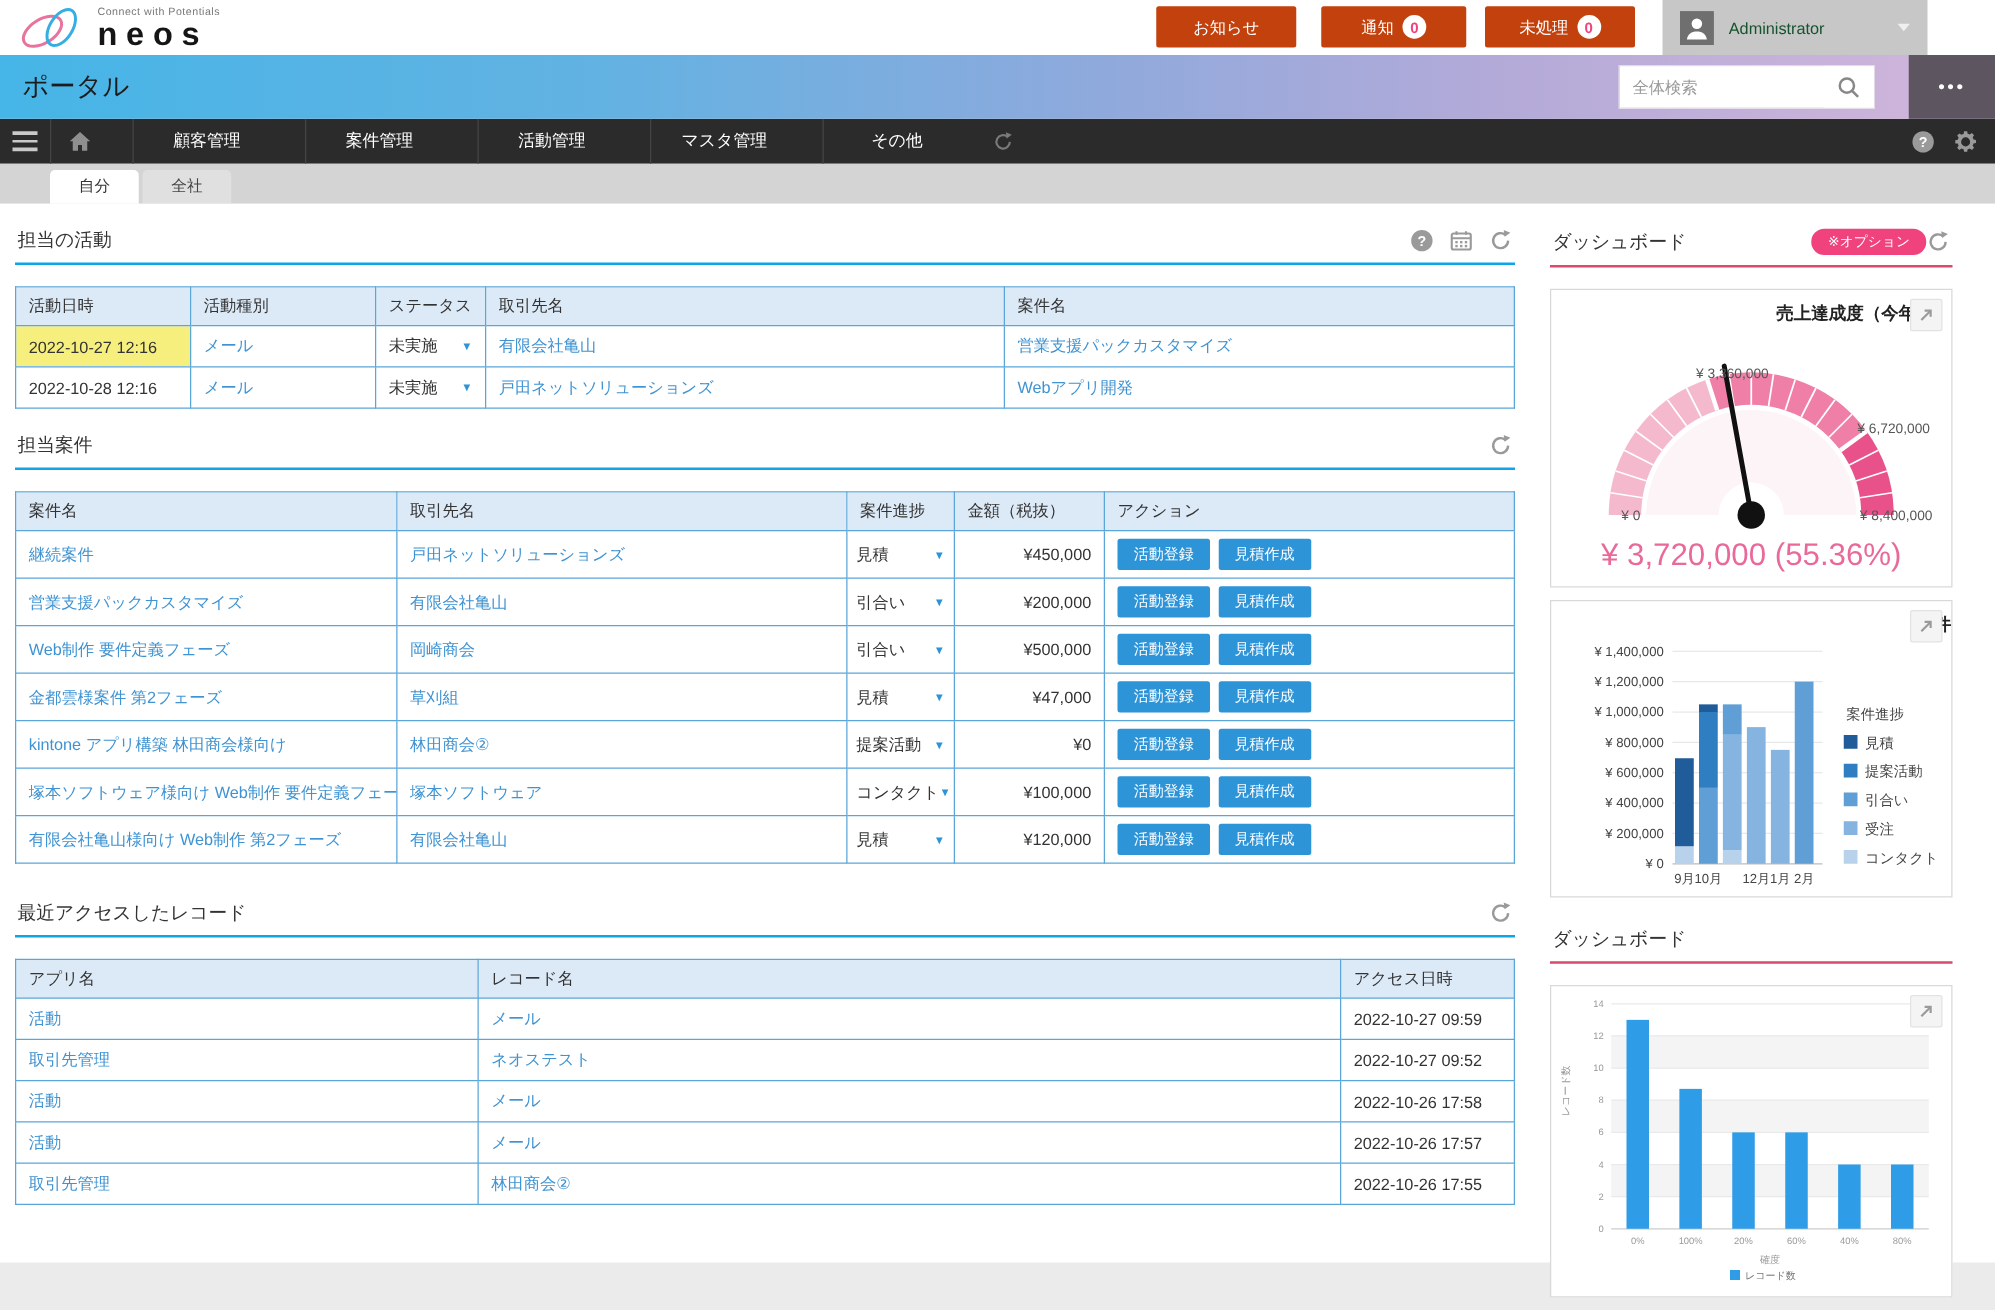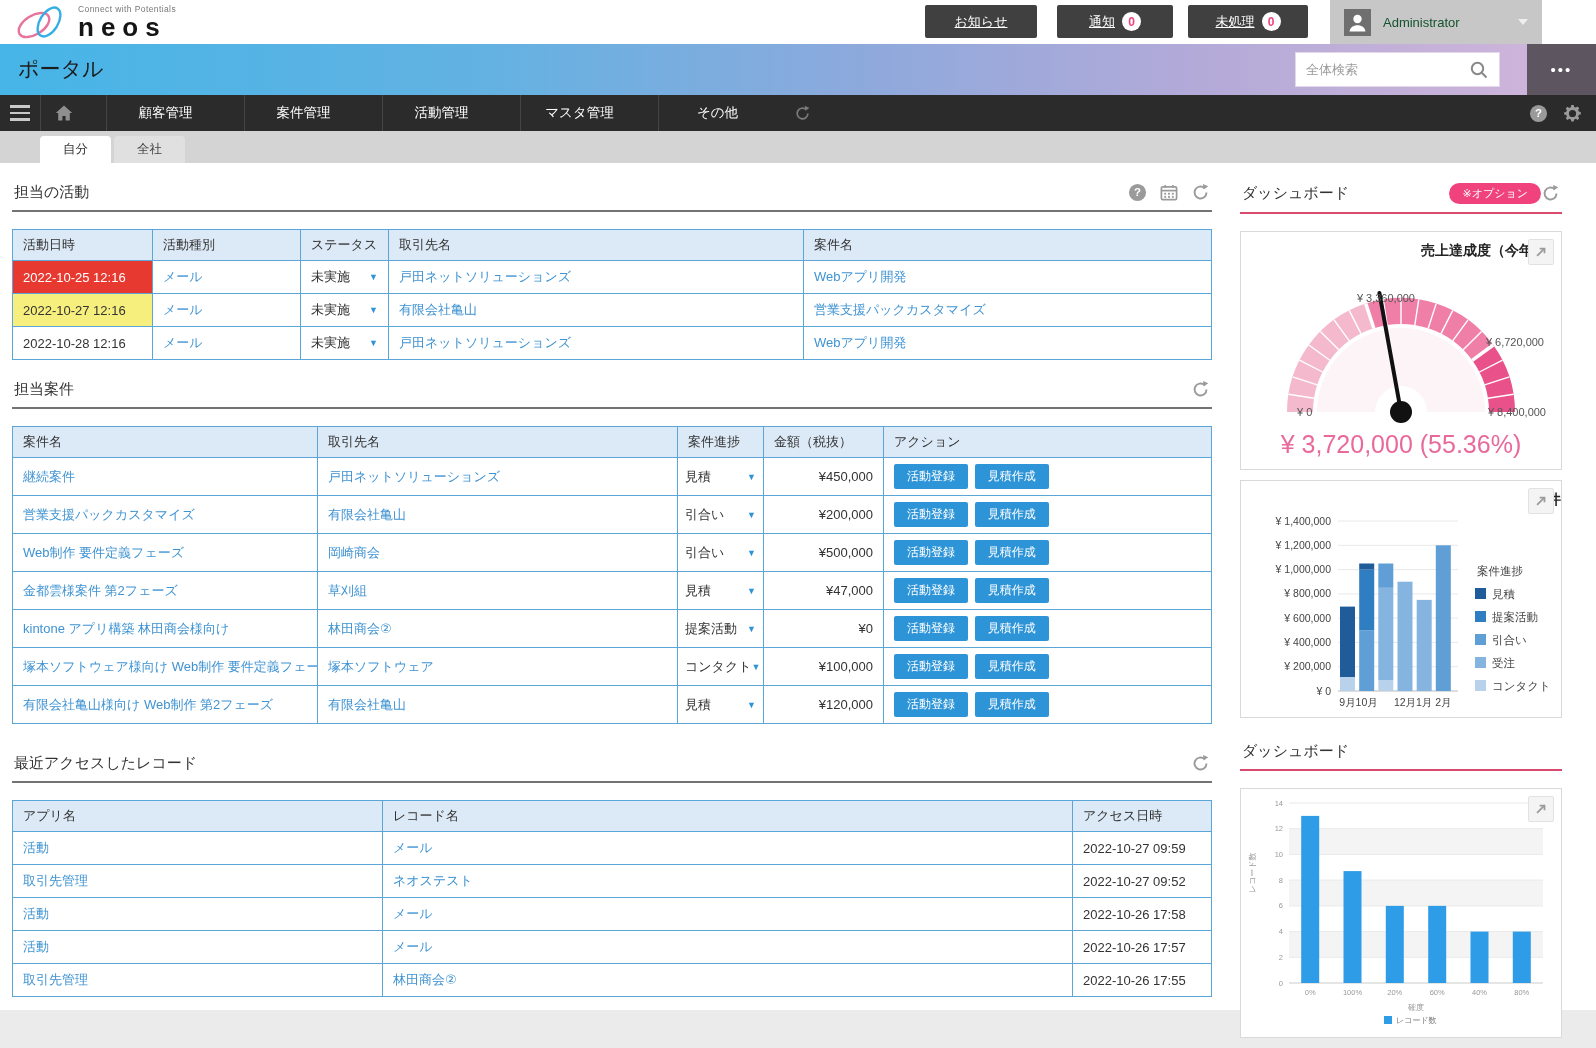--- a/index.html
+++ b/index.html
@@ -4,23 +4,23 @@
 <style>
   * { margin:0; padding:0; box-sizing:border-box; }
   html,body { width:1596px; height:1048px; overflow:hidden; background:#fff;
     font-family:"Liberation Sans","DejaVu Sans",sans-serif; }
 
   
   .top-header { position:relative; height:44px; background:#fff; }
   .logo { position:absolute; left:10px; top:1px; display:flex; align-items:center; gap:6px; }
   .logo-tagline { font-size:8.5px; color:#777; letter-spacing:.4px; }
   .logo-brand { font-size:26px; color:#151515; font-weight:600; letter-spacing:7px; line-height:1; }
-  .pink-btn { position:absolute; top:5px; height:33px; background:#404040; color:#fff;
+  .pink-btn { position:absolute; top:5px; height:33px; background:#c2410c; color:#fff;
     font-size:13px; border:none; border-radius:2px; display:flex; align-items:center;
-    justify-content:center; gap:7px; cursor:pointer;text-decoration:underline; }
+    justify-content:center; gap:7px; cursor:pointer; }
   .badge { background:#fff; color:#f0437e; width:19px; height:19px; border-radius:50%;
     font-size:12px; font-weight:bold; display:flex; align-items:center; justify-content:center; }
   .user-panel { position:absolute; right:54px; top:0; width:212px; height:44px; background:#c7c7c7;
     display:flex; align-items:center; gap:12px; padding:0 14px; cursor:pointer; }
   .avatar-box { width:27px; height:27px; background:#6f6f6f; flex:none; }
   .user-name { color:#14532d; font-size:13px; flex:1; }
   .chev { width:0; height:0; border-left:5px solid transparent; border-right:5px solid transparent;
     border-top:6px solid #efefef; }
 
   
@@ -58,21 +58,21 @@
     border-radius:4px 4px 0 0; cursor:pointer; }
   .tab.active { background:#fff; color:#333;margin-left:28px; }
   .tab.inactive { background:#e0e0e0; color:#444; }
 
   
   .content { position:relative; height:885px; background:#fff; }
   .footer-band { position:absolute; left:0; bottom:0; width:100%; height:38px; background:#ebebeb; z-index:0; }
   .main-col { position:absolute; left:12px; top:0; width:1200px; z-index:1; }
   .side-col { position:absolute; left:1240px; top:0; width:322px; z-index:1; }
 
-  .sec-head { display:flex; align-items:center; border-bottom:2px solid #737373; padding:20px 2px 8px; }
+  .sec-head { display:flex; align-items:center; border-bottom:2px solid #0ea5e9; padding:20px 2px 8px; }
   .sec-head.tight { padding-top:30px; }
   .sec-title { font-size:15px; color:#333; flex:1; }
   .sec-icons { display:flex; align-items:center; gap:12px; }
   .sec-icons span { display:flex; cursor:pointer; }
 
   table.grid { border-collapse:collapse; width:100%; font-size:13px; table-layout:fixed; margin-top:17px; }
   .grid th { background:#dce9f6; border:1px solid #5ba6d9; font-weight:400; text-align:left;
     padding:6px 10px; height:31px; color:#333; white-space:nowrap; overflow:hidden; }
   .grid td { border:1px solid #5ba6d9; padding:6px 10px; height:33px; background:#fff;
     white-space:nowrap; overflow:hidden; color:#333; }
@@ -245,32 +245,20 @@
           <thead>
             <tr>
               <th>活動日時</th>
               <th>活動種別</th>
               <th>ステータス</th>
               <th>取引先名</th>
               <th>案件名</th>
             </tr>
           </thead>
           <tbody>
-            <tr>
-      <td class="dt red">2022-10-25 12:16</td>
-      <td><a class="link">メール</a></td>
-      <td>
-                <span class="status-flex">
-                  <span>未実施</span>
-                  <span class="dd">▼</span>
-                </span>
-              </td>
-      <td><a class="link">戸田ネットソリューションズ</a></td>
-      <td><a class="link">Webアプリ開発</a></td>
-    </tr>
             <tr>
       <td class="dt yellow">2022-10-27 12:16</td>
       <td><a class="link">メール</a></td>
       <td>
                 <span class="status-flex">
                   <span>未実施</span>
                   <span class="dd">▼</span>
                 </span>
               </td>
       <td><a class="link">有限会社亀山</a></td>

